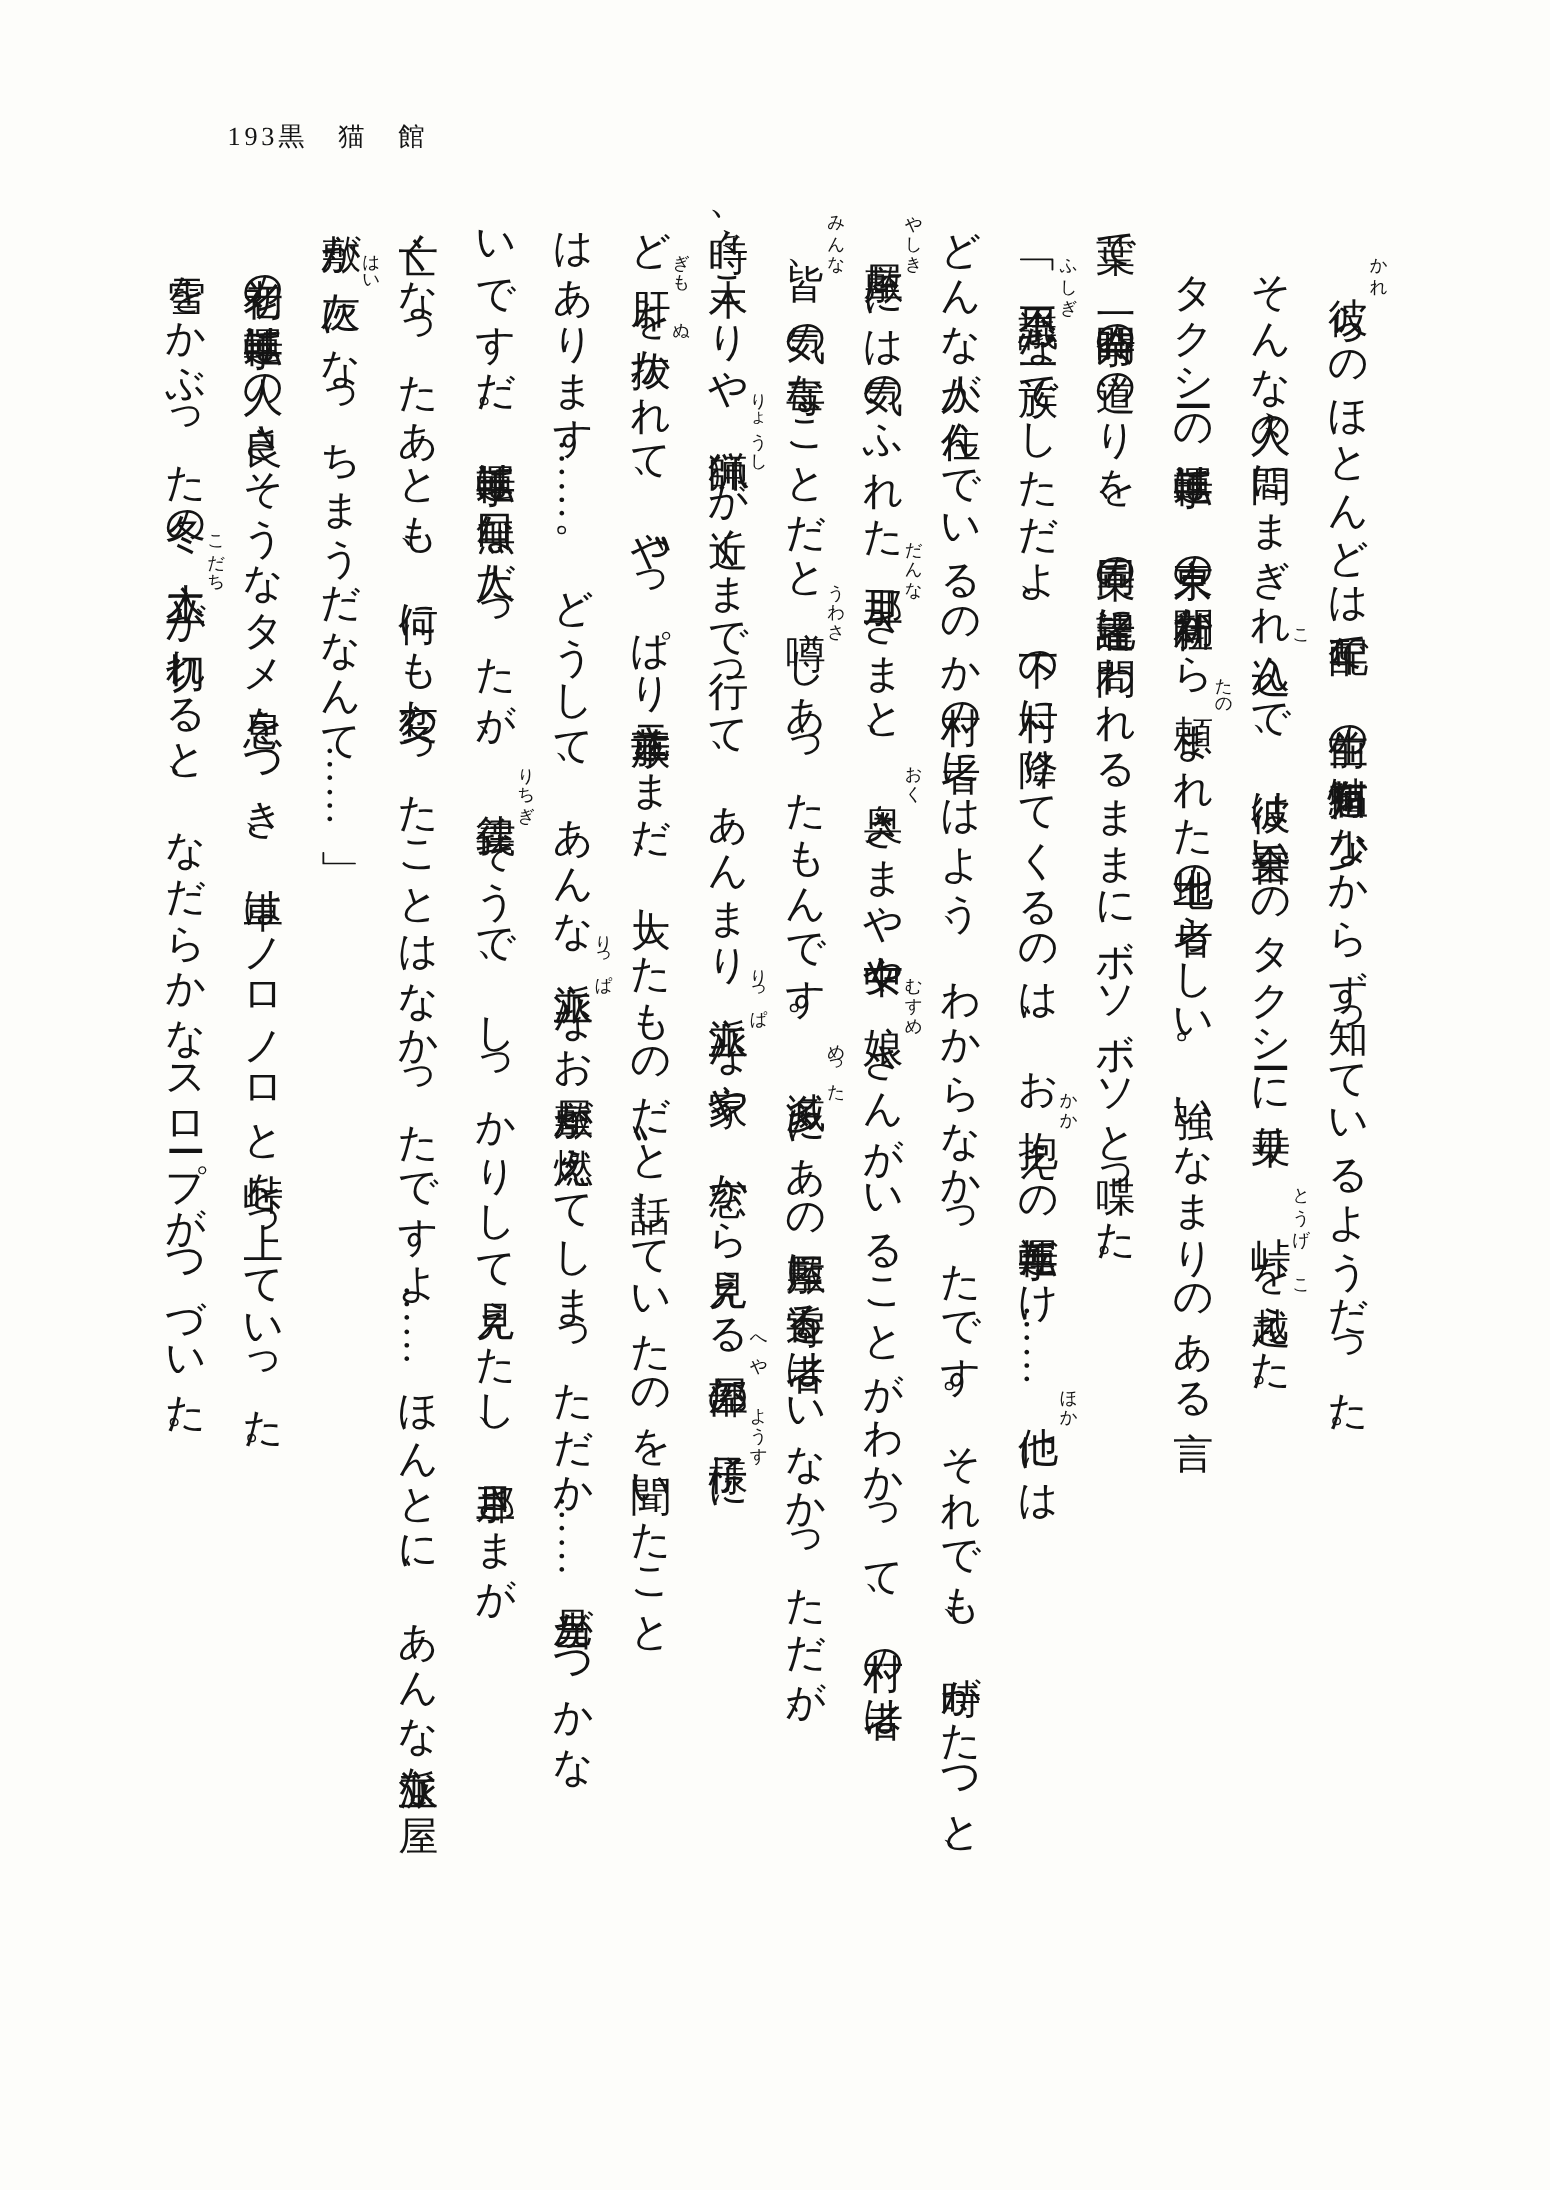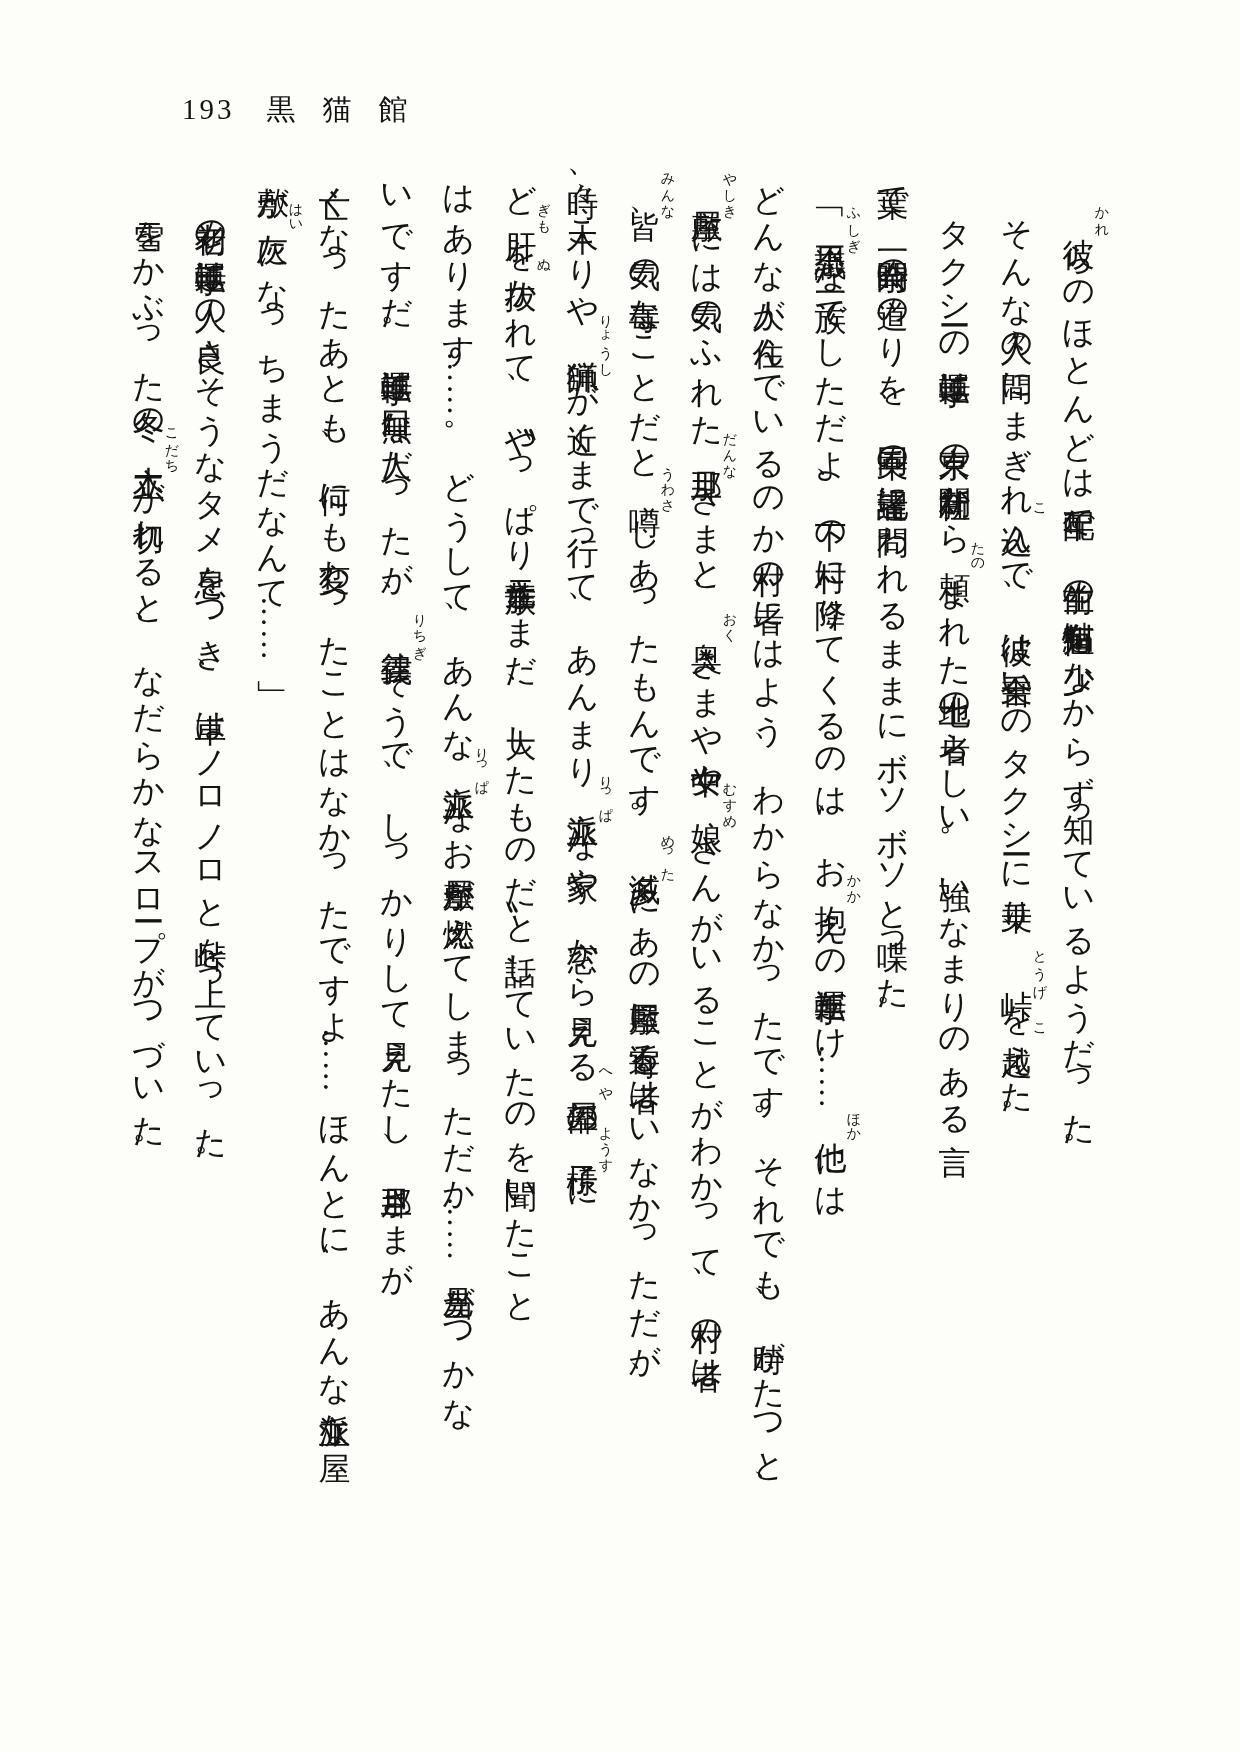--- a/index.html
+++ b/index.html
@@ -8,24 +8,24 @@
     position:relative;
     overflow:hidden;
     background:#fdfdfa;
     color:#141414;
     font-family:"Liberation Serif","DejaVu Serif",serif;
   }
   
   .page-header{
     position:absolute; top:94px; left:182px;
     display:flex; align-items:center;
-    font-size:29px; line-height:30px; white-space:nowrap;
+    font-size:21px; line-height:30px; white-space:nowrap;
   }
   .page-number{ letter-spacing:3px; }
-  .book-title{ margin-left:32px; letter-spacing:27px; }
+  .book-title{ letter-spacing:27px; }
   
   .text-body{
     position:absolute; top:163px; right:130px;
     height:1460px;
     writing-mode:vertical-rl;
     text-orientation:mixed;
     font-size:32px;
     line-height:62px;      
     letter-spacing:1px;
   }

